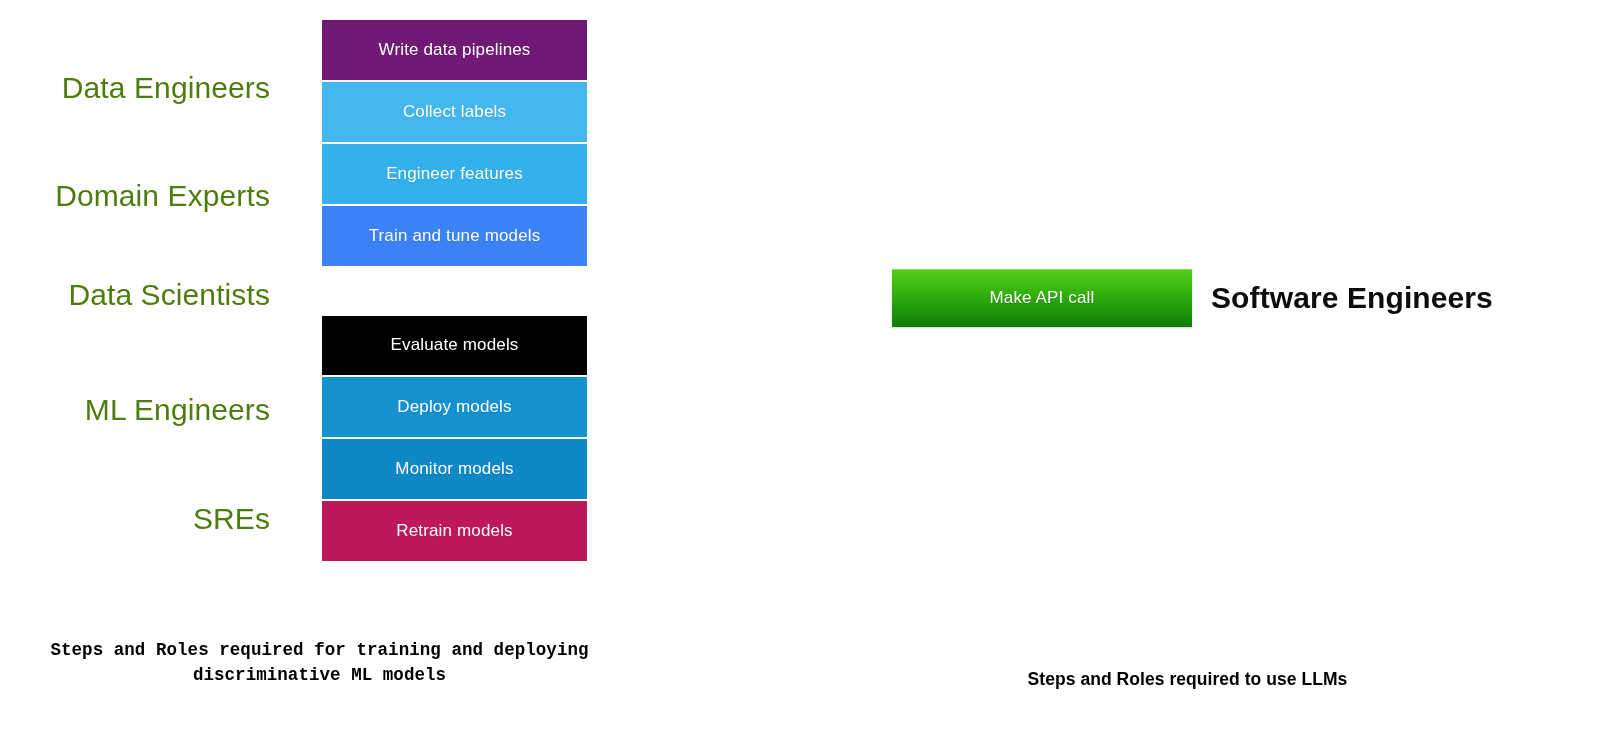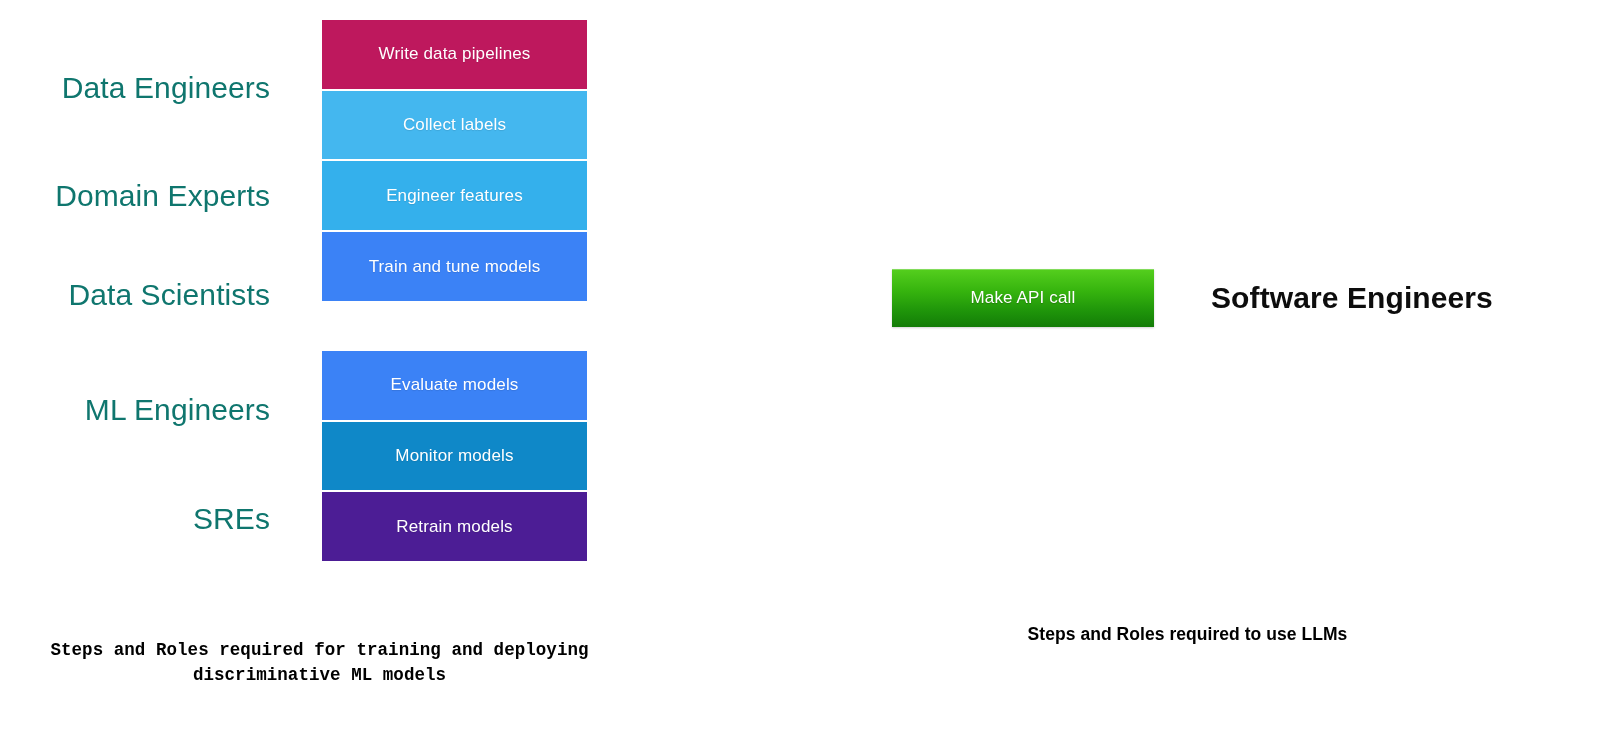--- a/index.html
+++ b/index.html
@@ -26,21 +26,21 @@
     height: 753px;
   }
 
   
   .role-label {
     position: absolute;
     text-align: right;
     font-size: 30px;
     line-height: 34px;
     font-weight: 400;
-    color: #0f766e;
+    color: #4d7c0f;
     letter-spacing: 0.1px;
     white-space: nowrap;
     right: 1330px; 
   }
 
   
   .step-stack {
     position: absolute;
     left: 322px;
     top: 20px;
@@ -66,21 +66,21 @@
   }
   .step-block:last-child {
     border-bottom: none;
   }
 
   
   .api-button {
     position: absolute;
     left: 892px;
     top: 269px;
-    width: 262px;
+    width: 300px;
     height: 58px;
     display: flex;
     align-items: center;
     justify-content: center;
     color: #ffffff;
     font-size: 17px;
     line-height: 20px;
     letter-spacing: 0.15px;
     font-weight: 400;
     border: none;
@@ -116,45 +116,46 @@
     letter-spacing: 0.05px;
   }
   .caption-left {
     left: 38px;
     top: 638px;
     width: 563px;
     font-family: Liberation Mono, monospace;
   }
   .caption-right {
     left: 906px;
-    top: 622px;
+    top: 667px;
     width: 563px;
   }
 </style>
 </head>
 <body>
 
 <div class="stage">
 
   <div id="roles-column">
       <div class="role-label" style="top: 71px;">Data Engineers</div>
       <div class="role-label" style="top: 179px; margin-left: 24px;">Domain Experts</div>
       <div class="role-label" style="top: 278px;">Data Scientists</div>
       <div class="role-label" style="top: 393px;">ML Engineers</div>
       <div class="role-label" style="top: 502px; margin-left: 13px;">SREs</div>
     </div>
 
   <div class="step-stack" id="step-stack">
-      <div class="step-block" style="background: #be185d;">Write data pipelines</div>
+      <div class="step-block" style="background: #701a75;">Write data pipelines</div>
       <div class="step-block" style="background: rgb(68, 183, 239);">Collect labels</div>
       <div class="step-block" style="background: rgb(52, 176, 236);">Engineer features</div>
       <div class="step-block" style="background: #3b82f6;">Train and tune models</div>
-      <div class="step-block" style="background: #3b82f6; margin-top: 48px;">Evaluate models</div>
+      <div class="step-block" style="background: #000000; margin-top: 48px;">Evaluate models</div>
+      <div class="step-block" style="background: rgb(22, 145, 207);">Deploy models</div>
       <div class="step-block" style="background: rgb(15, 136, 200);">Monitor models</div>
-      <div class="step-block" style="background: #4c1d95;">Retrain models</div>
+      <div class="step-block" style="background: #be185d;">Retrain models</div>
     </div>
 
   <div class="caption caption-left">Steps and Roles required for training and deploying discriminative ML models</div>
 
   <button class="api-button">Make API call</button>
 
   <div class="software-role">Software Engineers</div>
 
   <div class="caption caption-right">Steps and Roles required to use LLMs</div>
 

